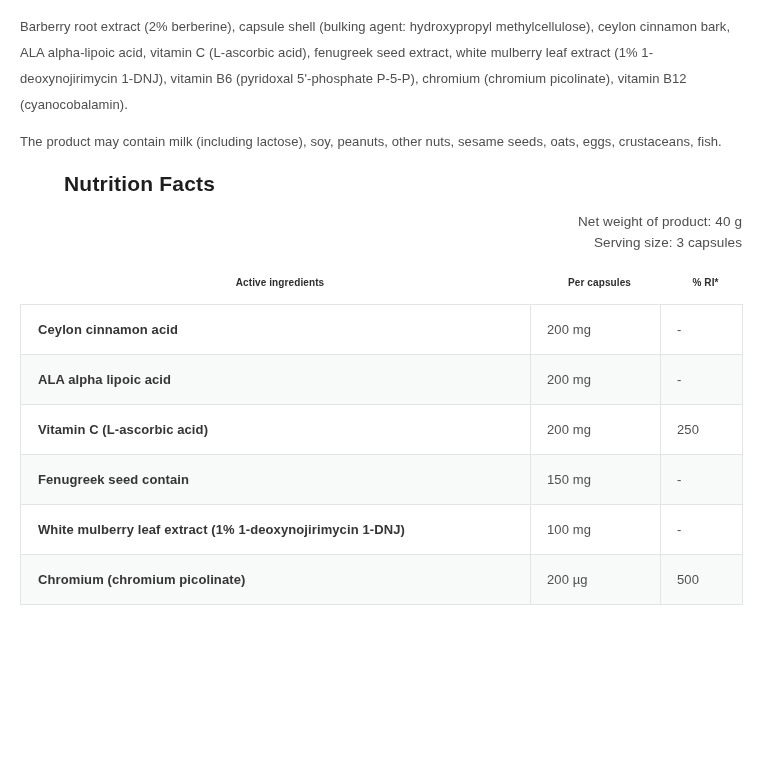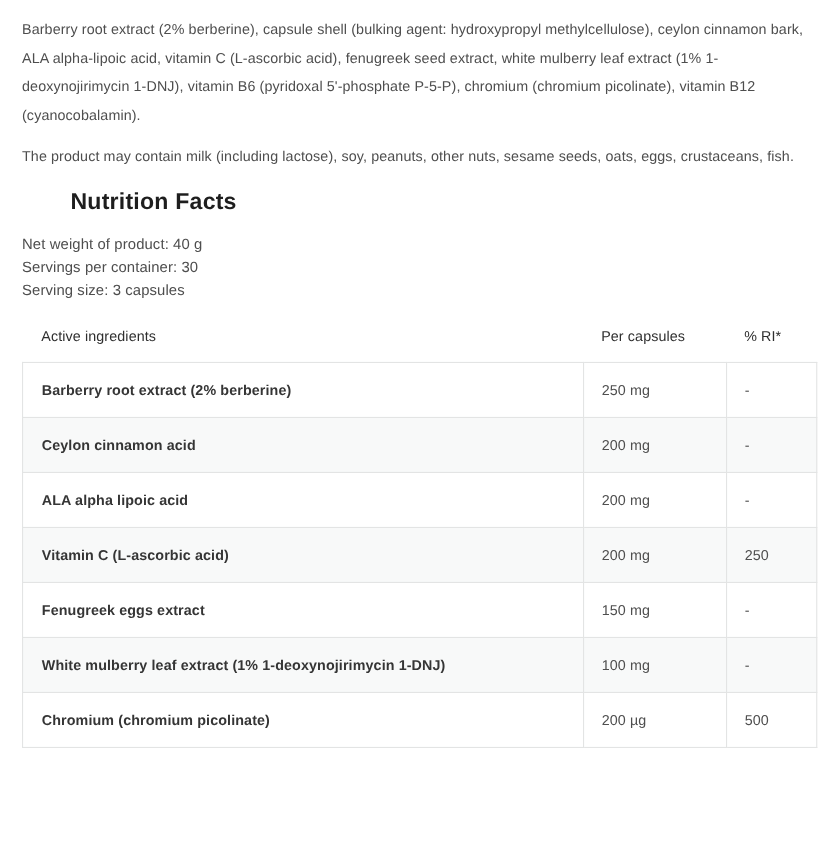--- a/index.html
+++ b/index.html
@@ -32,34 +32,34 @@
   .nutrition-title {
     margin-top: 17px;
     margin-left: 44px;
   }
   .info-line {
     font-size: 13.5px;
     line-height: 21px;
     color: #4e4e4e;
     letter-spacing: 0.1px;
   }
-  .info-block { margin-bottom: 14px; }
+  .info-block { margin-bottom: 14px; text-align: right; }
   table.ingredients-table {
     width: 722px;
     border-collapse: collapse;
     table-layout: fixed;
   }
   table.ingredients-table col.c1 { width: 510px; }
   table.ingredients-table col.c2 { width: 130px; }
   table.ingredients-table col.c3 { width: 82px; }
   table.ingredients-table thead th {
-    font-size: 13px;
-    font-weight: 400;
+    font-size: 10px;
+    font-weight: 700;
     color: #2e2e2e;
-    text-align: left;
+    text-align: center;
     padding: 10px 8px 16px 17px;
     border: none;
     letter-spacing: 0.1px;
   }
   table.ingredients-table thead th.col-per,
   table.ingredients-table thead th.col-ri {
     padding-left: 16px;
   }
   table.ingredients-table tbody td {
     border: 1px solid #e3e4e4;
@@ -90,60 +90,54 @@
   <section>
     <p class="body-text">Barberry root extract (2% berberine), capsule shell (bulking agent: hydroxypropyl methylcellulose), ceylon cinnamon bark, ALA alpha-lipoic acid, vitamin C (L-ascorbic acid), fenugreek seed extract, white mulberry leaf extract (1% 1-deoxynojirimycin 1-DNJ), vitamin B6 (pyridoxal 5'-phosphate P-5-P), chromium (chromium picolinate), vitamin B12 (cyanocobalamin).</p>
     <p class="body-text">The product may contain milk (including lactose), soy, peanuts, other nuts, sesame seeds, oats, eggs, crustaceans, fish.</p>
   </section>
 
   <section>
     <h1 class="section-title nutrition-title">Nutrition Facts</h1>
 
     <div class="info-block">
       <p class="info-line">Net weight of product: 40 g</p>
-      <p class="info-line">Servings per container: 30</p>
       <p class="info-line">Serving size: 3 capsules</p>
     </div>
 
     <table class="ingredients-table">
       <colgroup>
           <col class="c1">
           <col class="c2">
           <col class="c3">
         </colgroup>
       <thead>
         <tr>
           <th class="col-name">Active ingredients</th>
           <th class="col-per">Per capsules</th>
           <th class="col-ri">% RI*</th>
         </tr>
       </thead>
       <tbody>
         <tr>
-          <td class="name-cell">Barberry root extract (2% berberine)</td>
-          <td class="value-cell">250 mg</td>
-          <td class="value-cell">-</td>
-        </tr>
-        <tr>
           <td class="name-cell">Ceylon cinnamon acid</td>
           <td class="value-cell">200 mg</td>
           <td class="value-cell">-</td>
         </tr>
         <tr>
           <td class="name-cell">ALA alpha lipoic acid</td>
           <td class="value-cell">200 mg</td>
           <td class="value-cell">-</td>
         </tr>
         <tr>
           <td class="name-cell">Vitamin C (L-ascorbic acid)</td>
           <td class="value-cell">200 mg</td>
           <td class="value-cell">250</td>
         </tr>
         <tr>
-          <td class="name-cell">Fenugreek eggs extract</td>
+          <td class="name-cell">Fenugreek seed contain</td>
           <td class="value-cell">150 mg</td>
           <td class="value-cell">-</td>
         </tr>
         <tr>
           <td class="name-cell">White mulberry leaf extract (1% 1-deoxynojirimycin 1-DNJ)</td>
           <td class="value-cell">100 mg</td>
           <td class="value-cell">-</td>
         </tr>
         <tr>
           <td class="name-cell">Chromium (chromium picolinate)</td>

